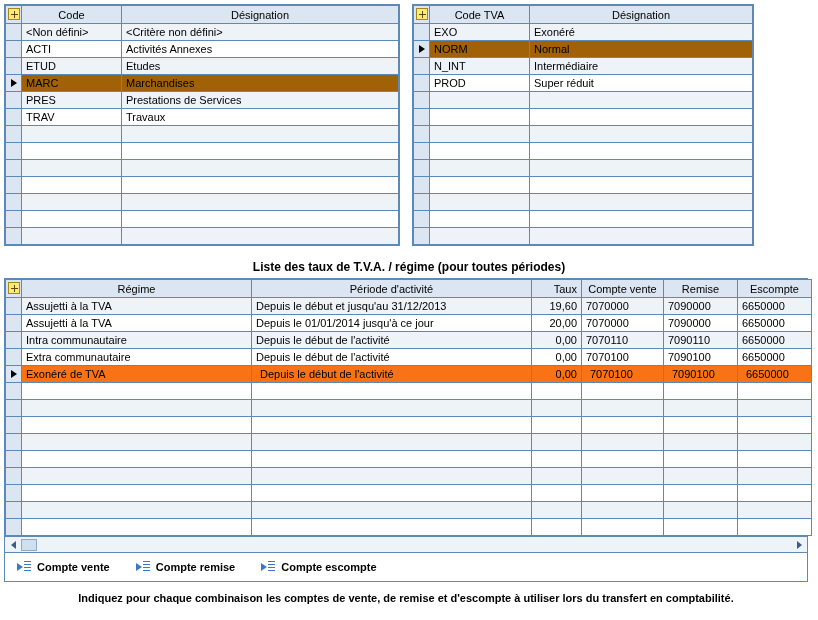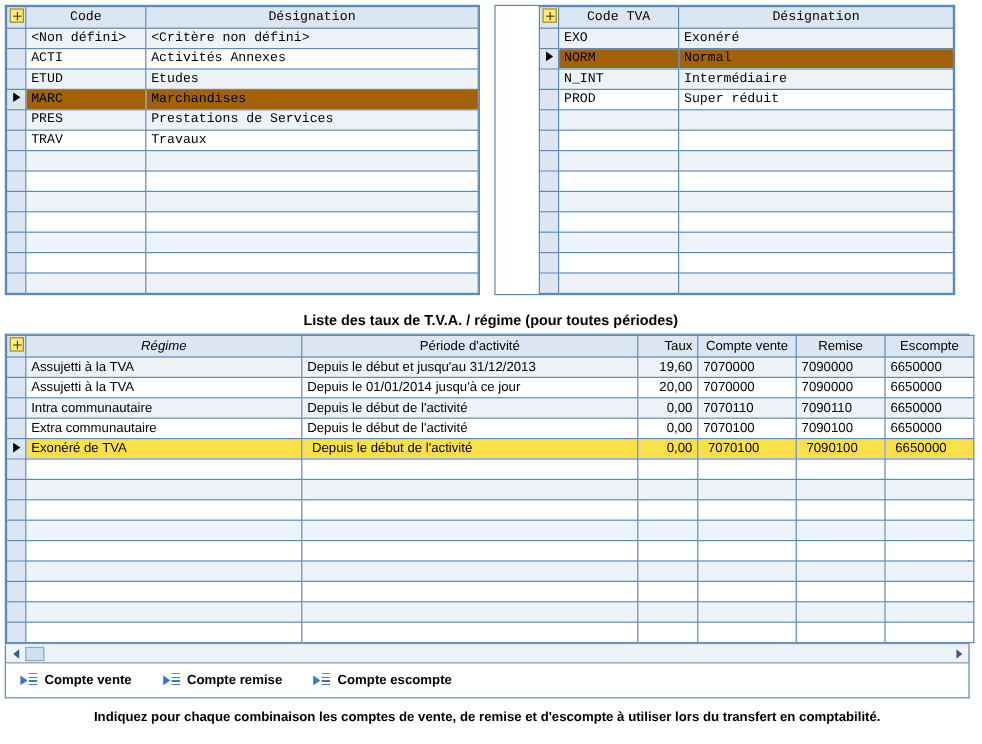--- a/index.html
+++ b/index.html
@@ -7,27 +7,26 @@
       font-family: Arial, sans-serif;
       font-size: 11px;
       background: #fff;
       padding: 4px;
       width: 818px;
     }
     .top-panels {
       display: flex;
       gap: 12px;
       margin-bottom: 8px;
-      font-family: Liberation Mono, monospace;
     }
     .panel {
       border: 1px solid #5b8ab8;
     }
     .panel-left { width: 396px; }
-    .panel-right { width: 384px; padding-left: 36px; }
+    .panel-right { width: 342px; }
     .grid {
       border-collapse: collapse;
       width: 100%;
       table-layout: fixed;
     }
     .grid th {
       background: #dbe6f2;
       border: 1px solid #5b8ab8;
       font-weight: normal;
       padding: 2px 4px;
@@ -76,28 +75,28 @@
       font-weight: bold;
       text-align: center;
       padding: 6px 0 4px 0;
       font-size: 12px;
     }
     .bottom-panel {
       border: 1px solid #5b8ab8;
       width: 804px;
     }
     .bottom-grid th, .bottom-grid td { font-size: 11px; }
-    .bottom-grid .col-regime { width: 230px; font-style: italic; }
+    .bottom-grid .col-regime { width: 230px; }
     .bottom-grid .col-periode { width: 280px; }
     .bottom-grid .col-taux { width: 50px; text-align: right; }
     .bottom-grid .col-compte { width: 82px; }
     .bottom-grid .col-remise { width: 74px; }
     .bottom-grid .col-escompte { width: 74px; }
     .bottom-grid td.taux { text-align: right; }
-    .bottom-grid tbody tr.edit-row td:not(.marker-col) { background: #fde047; }
+    .bottom-grid tbody tr.edit-row td:not(.marker-col) { background: #f97316; }
     .edit-pad { padding-left: 8px !important; }
     .scrollbar {
       display: flex;
       align-items: center;
       height: 16px;
       background: #eef3f8;
       border: 1px solid #5b8ab8;
       border-top: none;
       width: 804px;
     }

